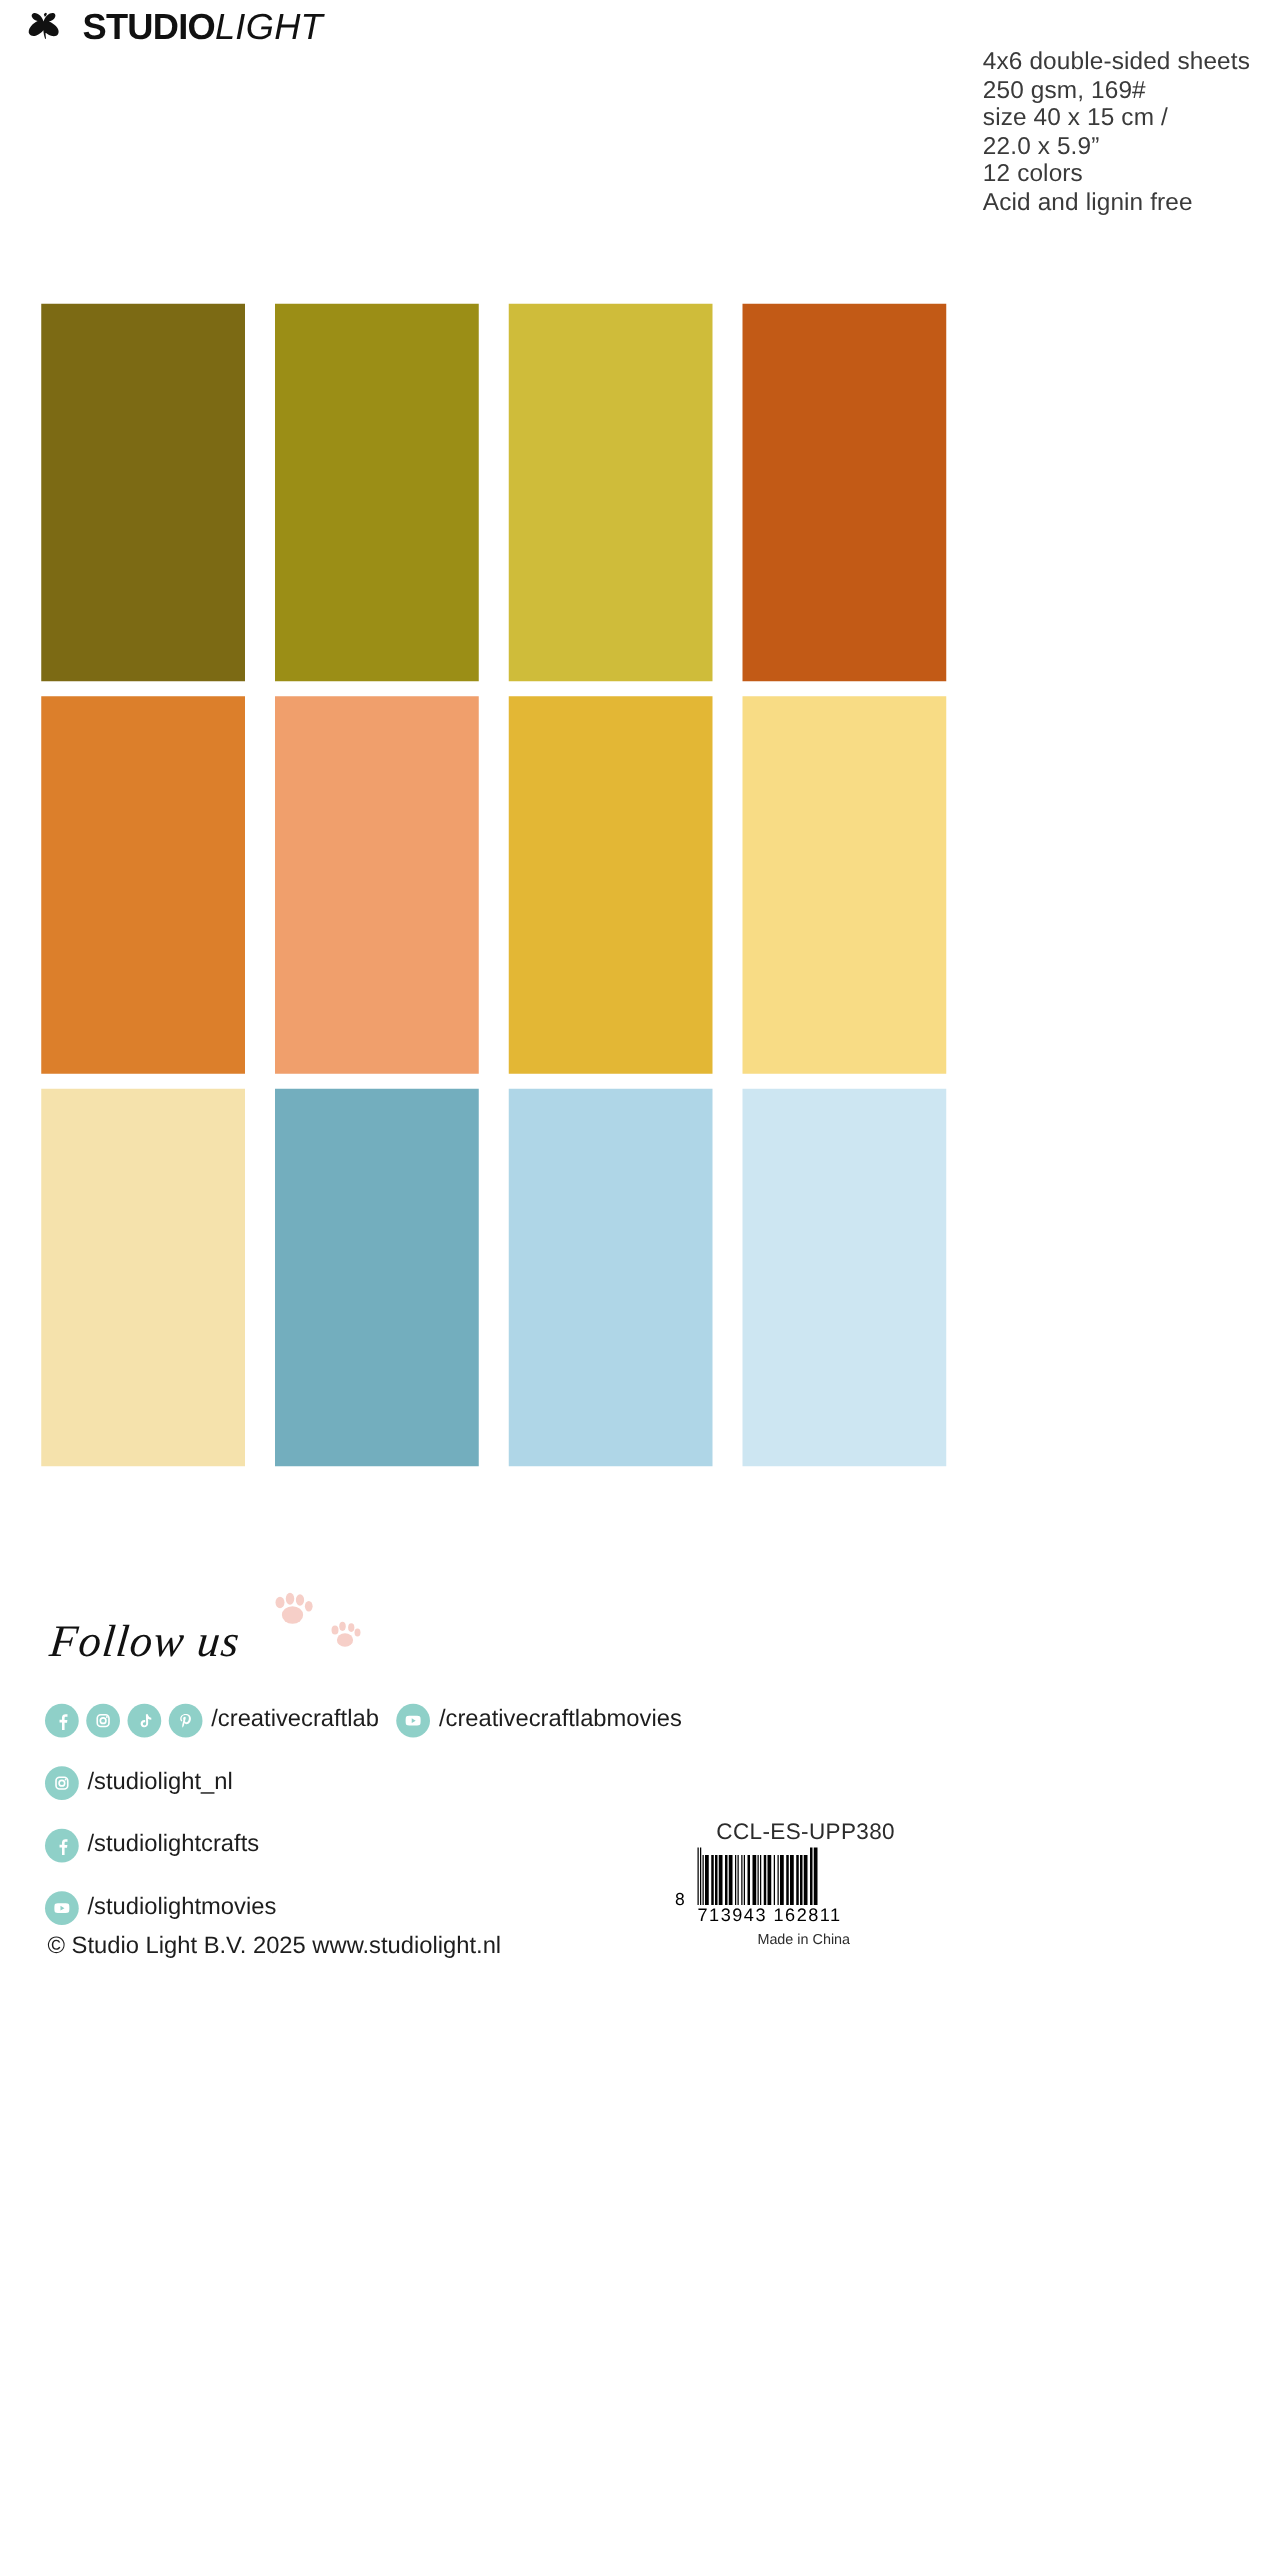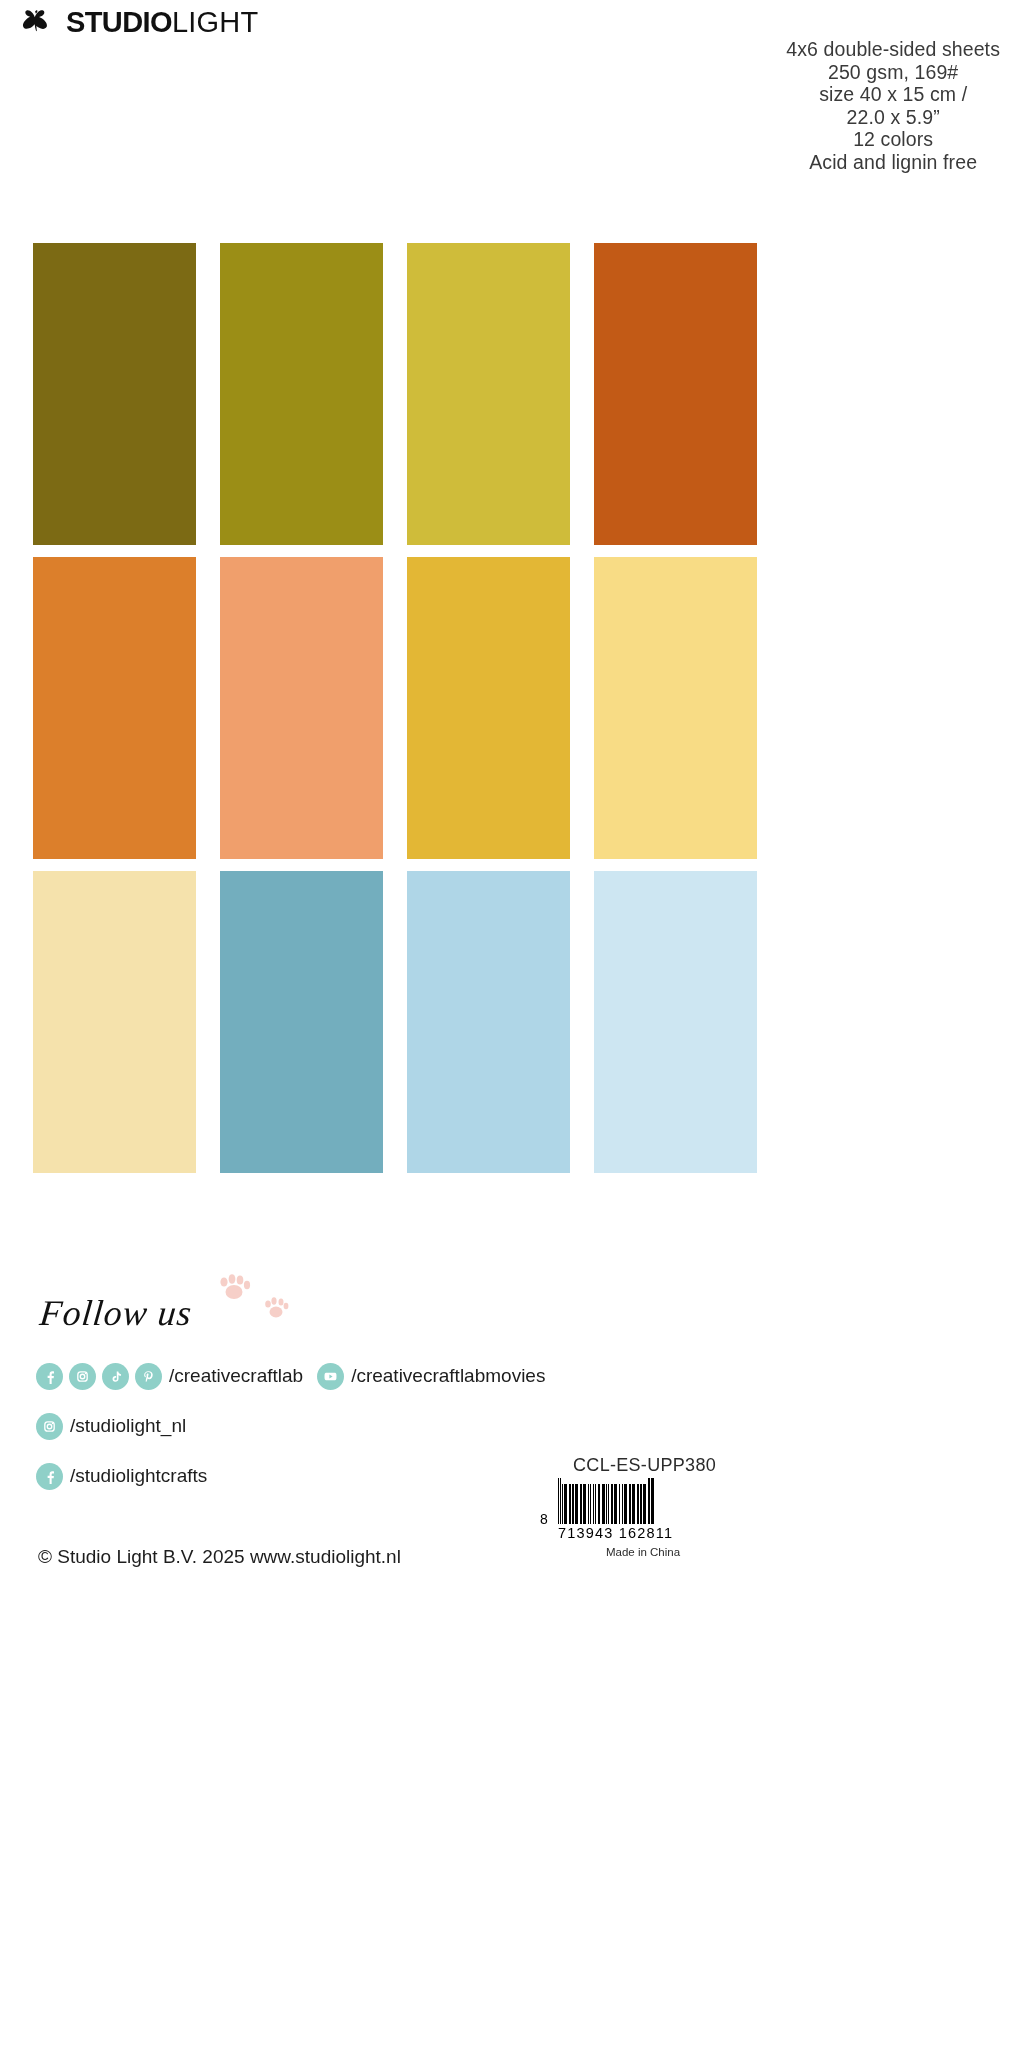--- a/index.html
+++ b/index.html
@@ -16,27 +16,27 @@
   .butterfly { width: 30px; height: 26px; flex: 0 0 auto; }
   .logo-text { display: flex; align-items: baseline; }
   .logo-studio {
     font-family: "Liberation Sans", sans-serif;
     font-weight: bold; font-size: 29px; letter-spacing: -0.6px;
     color: #111111; line-height: 1;
   }
   .logo-light {
     font-family: "Liberation Sans", sans-serif;
     font-weight: 300; font-size: 29px; letter-spacing: 0.2px;
-    color: #111111; line-height: 1;
+    color: #111111; line-height: 1; font-style: italic;
   }
 
   
   .specs {
     position: absolute; right: 24px; top: 38px;
-    text-align: center;
+    text-align: left;
     font-family: "Liberation Sans", sans-serif;
     font-weight: 300;
     font-size: 19.5px;
     line-height: 22.5px;
     color: #3a3a3a;
     letter-spacing: 0.1px;
   }
   .specs div { white-space: nowrap; }
 
   
@@ -244,20 +244,28 @@
 
     <div class="srow">
       <span class="sicon" style="background: rgb(143, 208, 200);">
         <svg width="15" height="15" viewBox="0 0 16 16">
             <path fill="#fff" d="M10.3 16V9.8h2.1l0.3-2.4h-2.4V5.9c0-0.7 0.2-1.2 1.2-1.2h1.3V2.6C12.5 2.5 11.8 2.5 11 2.5c-1.7 0-2.9 1-2.9 2.9v1.9H6v2.4h2.1V16z"></path>
           </svg>
       </span>
       <span class="shandle">/studiolightcrafts</span>
     </div>
 
+    <div class="srow">
+      <span class="sicon" style="background: rgb(143, 208, 200);">
+        <svg width="15" height="15" viewBox="0 0 16 16">
+            <path fill="#fff" d="M14.2 5.4c-0.1-0.7-0.6-1.2-1.3-1.3C11.7 3.9 8 3.9 8 3.9s-3.7 0-4.9 0.2C2.4 4.2 1.9 4.7 1.8 5.4 1.6 6.6 1.6 8 1.6 8s0 1.4 0.2 2.6c0.1 0.7 0.6 1.2 1.3 1.3 1.2 0.2 4.9 0.2 4.9 0.2s3.7 0 4.9-0.2c0.7-0.1 1.2-0.6 1.3-1.3C14.4 9.4 14.4 8 14.4 8s0-1.4-0.2-2.6zM6.8 10.1V5.9L10.2 8z"></path>
+          </svg>
+      </span>
+      <span class="shandle">/studiolightmovies</span>
+    </div>
   </div>
 
   <div class="copyright">© Studio Light B.V. 2025 www.studiolight.nl</div>
 
   <div class="code">CCL-ES-UPP380</div>
 
   <div class="barcode-wrap">
     <span class="barcode-digit-left">8</span>
     <div class="bars">
         <span style="width: 1px; height: 46px; background: rgb(0, 0, 0);"></span>

